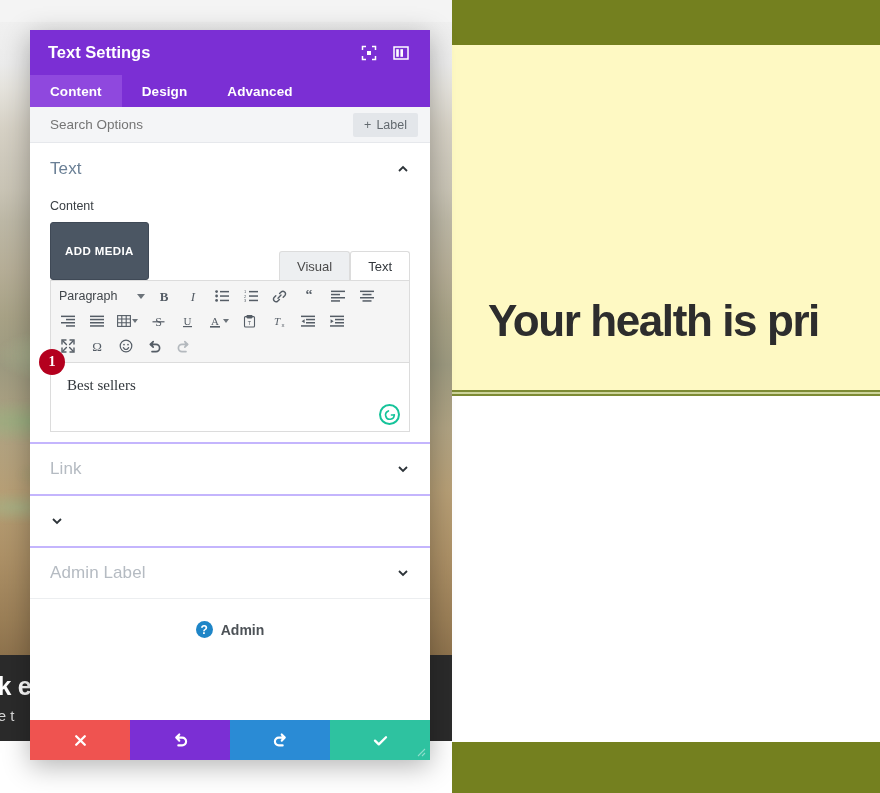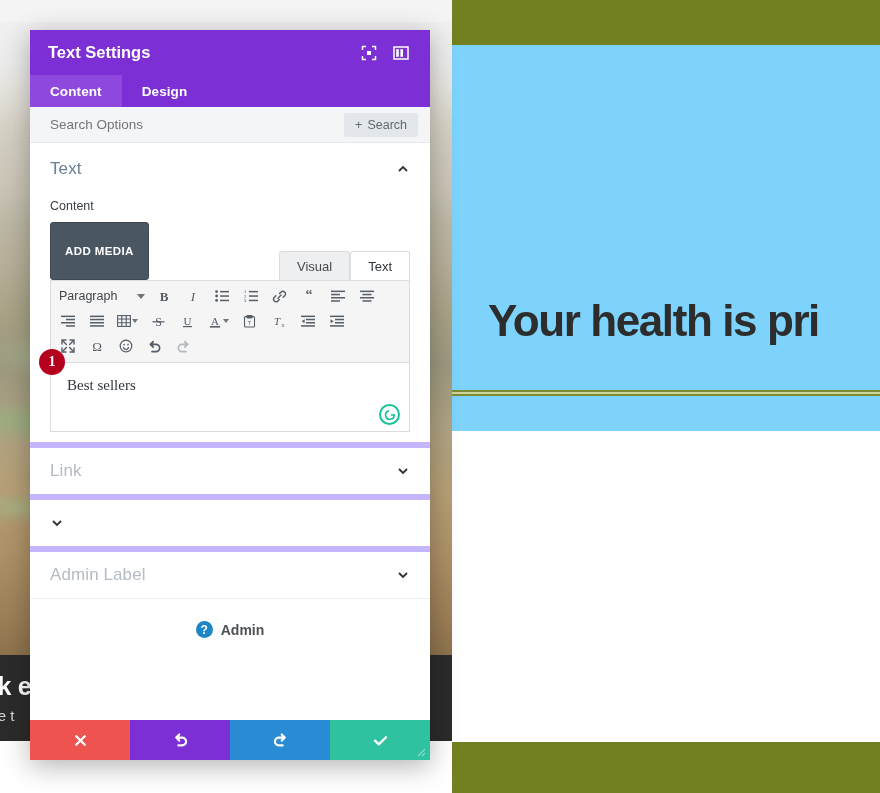--- a/index.html
+++ b/index.html
@@ -51,22 +51,22 @@
     background: #ffffff;
   }
 
   .site-right {
     position: absolute; left: 452px; top: 0; width: 428px; height: 793px;
     background: #ffffff;
   }
   .olive-top { position: absolute; left: 0; top: 0; width: 428px; height: 45px; }
   .olive-bot { position: absolute; left: 0; top: 742px; width: 428px; height: 51px; }
   .hero {
-    position: absolute; left: 0; top: 45px; width: 428px; height: 386px;
-    background: #7dd3fc;
+    position: absolute; left: 0; top: 45px; width: 428px; height: 345px;
+    background: #fef9c3;
   }
   .hero-title {
     position: absolute; left: 36px; top: 250px;
     font-size: 44px; font-weight: bold; color: #2d2d2d;
     letter-spacing: -1.4px; white-space: nowrap; line-height: 52px;
   }
   .olive-rule {
     position: absolute; left: 0; top: 390px; width: 428px; height: 6px;
     border-top: 2px solid #7d8b34; border-bottom: 2px solid #7d8b34;
     background: #cdd49b;
@@ -136,21 +136,21 @@
 
   .body-scroll { flex: 1 1 auto; overflow: hidden; background: #ffffff; }
 
   .section-head {
     height: 52px; display: flex; align-items: center;
     padding: 0 20px; cursor: pointer;
   }
   .section-head .t {
     flex: 1; font-size: 17px; color: #6b8096; letter-spacing: .1px;
   }
-  .section-head.collapsed { border-top: 6px solid #c4b5fd; }
+  .section-head.collapsed { border-top: 2px solid #c4b5fd; }
   .section-head.collapsed .t { color: #b5bbc2; }
 
   .chev { width: 14px; height: 14px; color: #2c3338; }
 
   .field-block { padding: 4px 20px 10px 20px; }
   .field-label { font-size: 12.5px; color: #3b4045; margin-bottom: 9px; }
 
   .media-row { display: flex; align-items: flex-end; margin-bottom: 0; }
   .add-media {
     background: #4b5663; color: #ffffff; border: 1px solid #3f4956;
@@ -273,27 +273,28 @@
           <rect x="1" y="1" width="14" height="12"></rect>
           <rect x="3.2" y="3.2" width="2.6" height="7.6" fill="#ffffff" stroke="none"></rect>
           <rect x="7.4" y="3.2" width="2.6" height="7.6" fill="#ffffff" stroke="none"></rect>
         </svg>
       </div>
     </div>
 
     <div class="tabs">
       <div class="tab active">Content</div>
       <div class="tab">Design</div>
+      <div class="tab">Advanced</div>
     </div>
 
     <div class="search-row">
       <input class="search-input" type="text" placeholder="Search Options" style="">
       <button class="filter-btn">
         <span>+</span>
-        <span>Search</span>
+        <span>Label</span>
       </button>
     </div>
 
     <div class="body-scroll">
 
       <div class="section-head">
         <div class="t">Text</div>
         <svg class="chev" viewBox="0 0 14 14" fill="none" stroke="currentColor" stroke-width="1.8">
           <path d="M3 9l4-4 4 4"></path>
         </svg>

